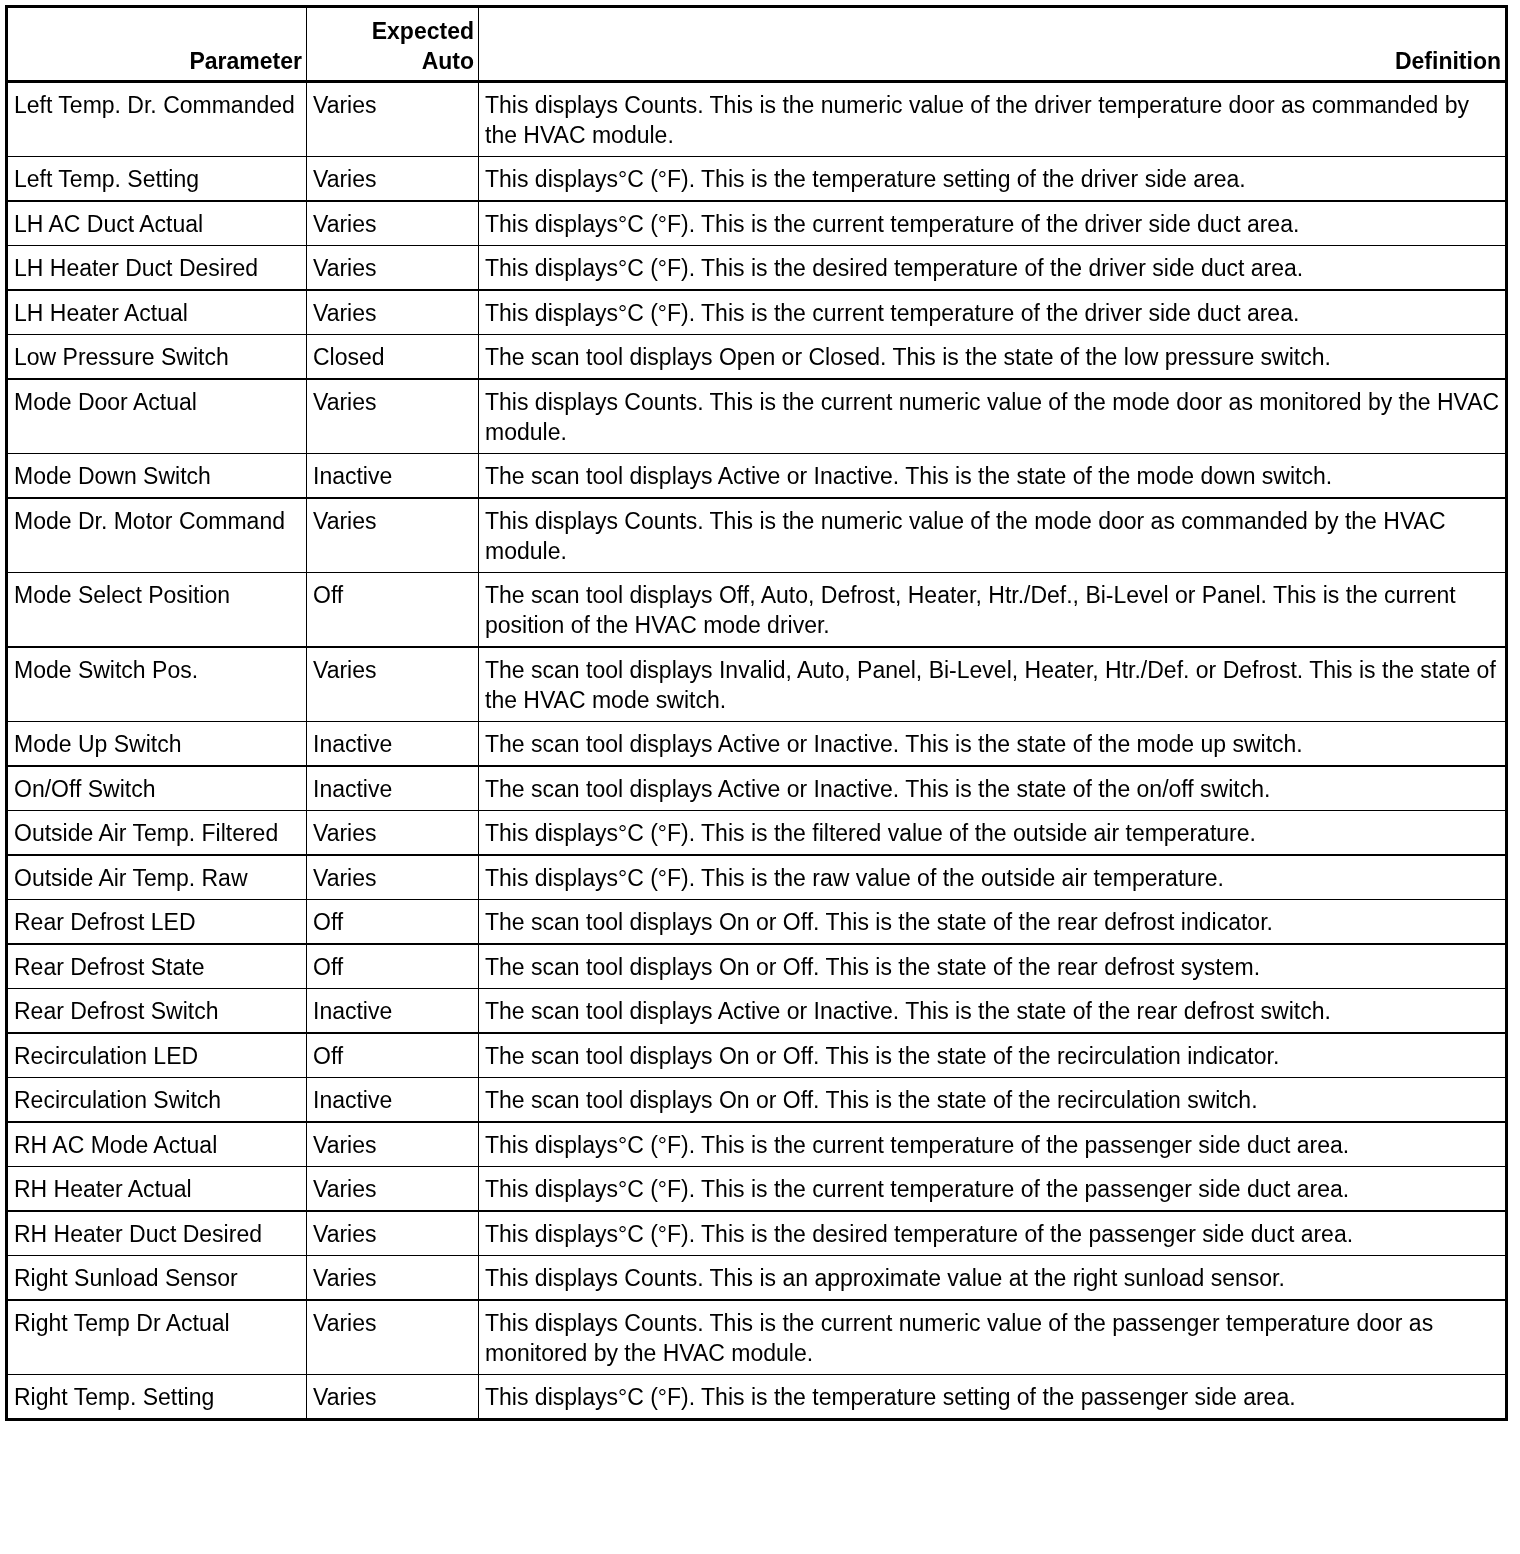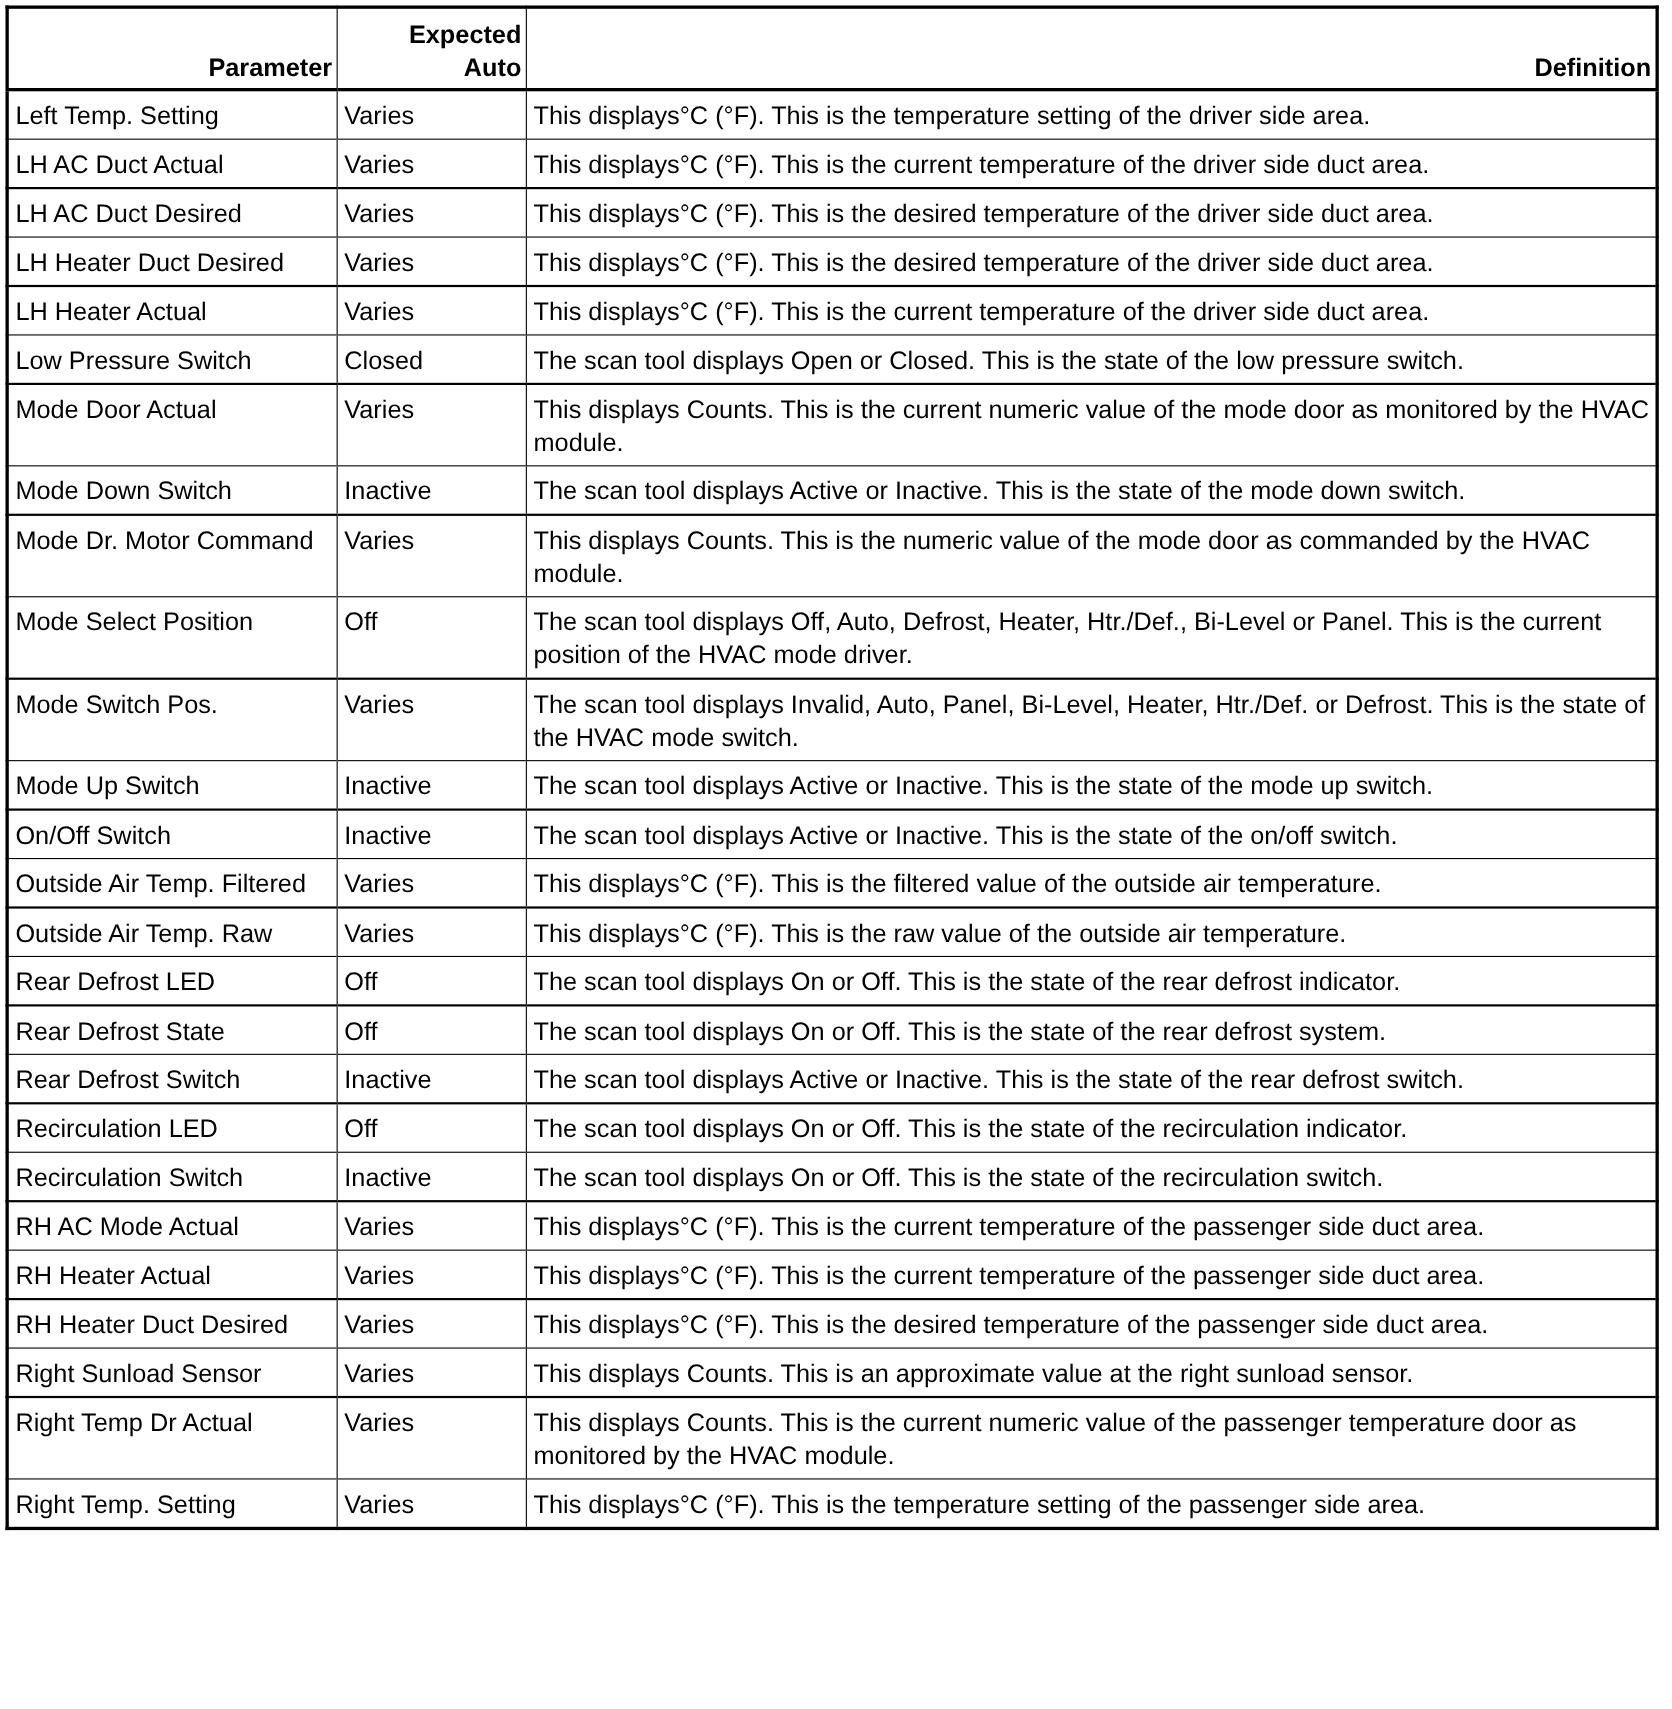--- a/index.html
+++ b/index.html
@@ -56,33 +56,33 @@
       <th>Parameter</th>
       <th>
         <span class="hdr-line">Expected</span>
         <span class="hdr-line">Auto</span>
       </th>
       <th>Definition</th>
     </tr>
   </thead>
   <tbody id="rows">
       <tr class="row">
+        <td>Left Temp. Dr. Commanded</td>
+        <td>Varies</td>
+        <td>This displays Counts. This is the numeric value of the driver temperature door as commanded by the HVAC module.</td>
+      </tr>
+      <tr class="row">
         <td>Left Temp. Setting</td>
         <td>Varies</td>
         <td>This displays°C (°F). This is the temperature setting of the driver side area.</td>
       </tr>
       <tr class="row">
         <td>LH AC Duct Actual</td>
         <td>Varies</td>
         <td>This displays°C (°F). This is the current temperature of the driver side duct area.</td>
-      </tr>
-      <tr class="row">
-        <td>LH AC Duct Desired</td>
-        <td>Varies</td>
-        <td>This displays°C (°F). This is the desired temperature of the driver side duct area.</td>
       </tr>
       <tr class="row">
         <td>LH Heater Duct Desired</td>
         <td>Varies</td>
         <td>This displays°C (°F). This is the desired temperature of the driver side duct area.</td>
       </tr>
       <tr class="row">
         <td>LH Heater Actual</td>
         <td>Varies</td>
         <td>This displays°C (°F). This is the current temperature of the driver side duct area.</td>

